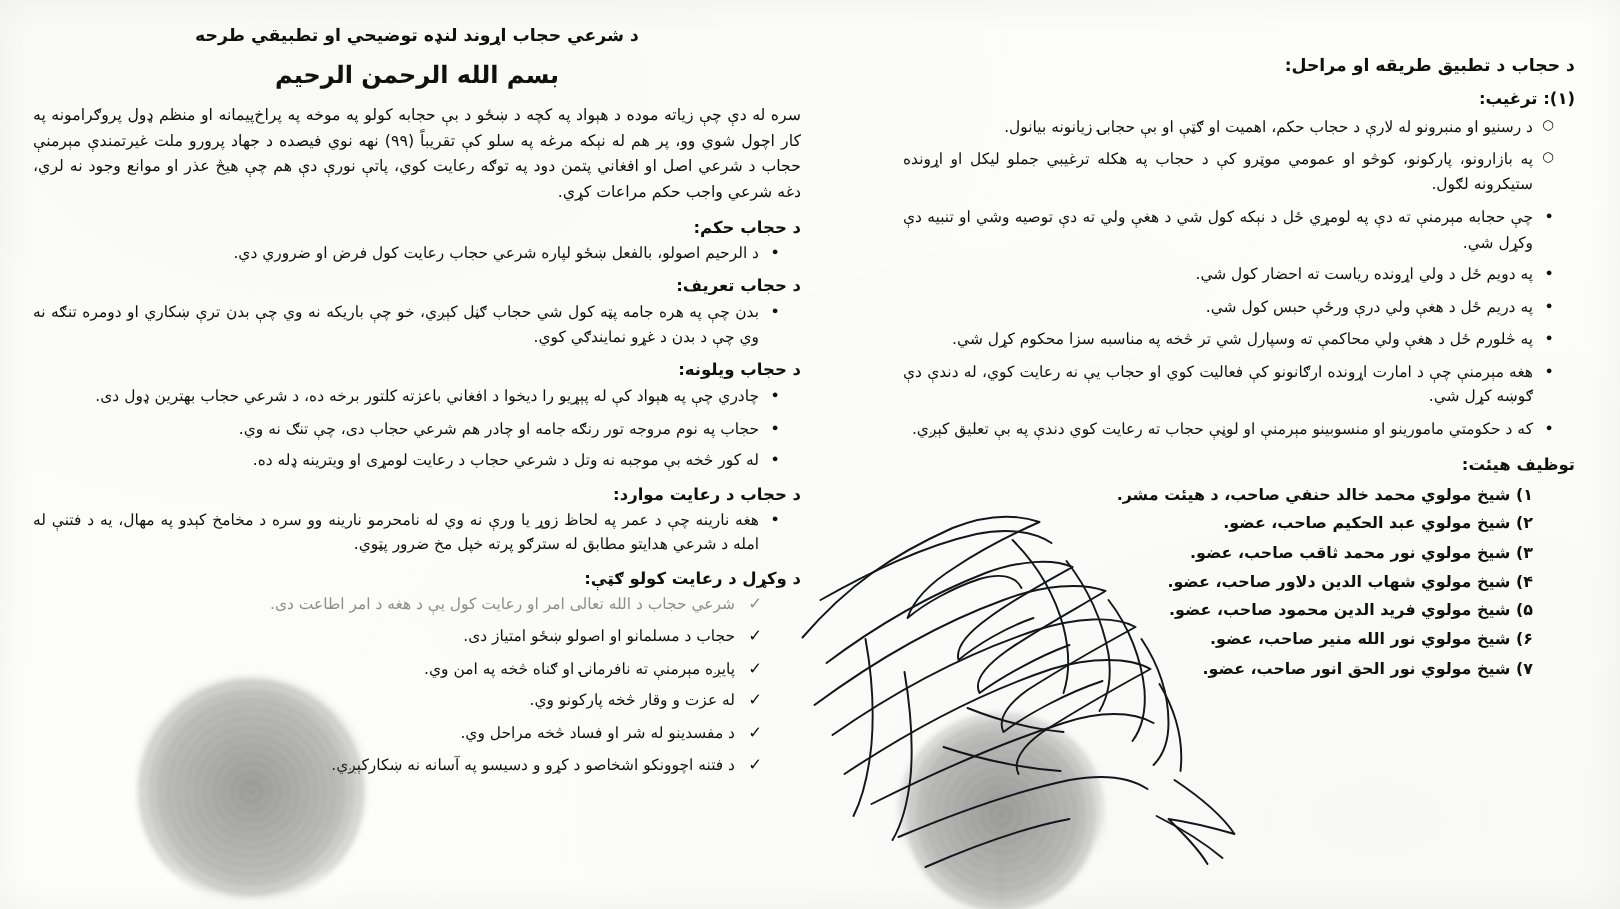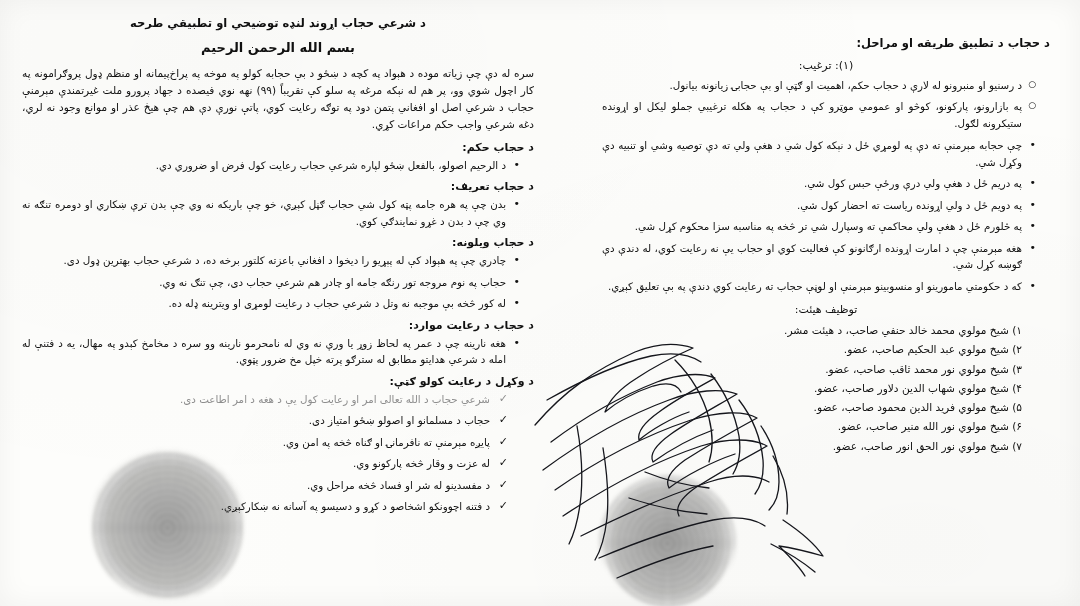--- a/index.html
+++ b/index.html
@@ -53,21 +53,21 @@
     box-sizing: border-box;
   }
   .doc-title {
     font-size: 11.5px;
     font-weight: bold;
     text-align: center;
     margin: 6px 0 10px 0;
     letter-spacing: 0.2px;
   }
   .basmala {
-    font-size: 13px;
+    font-size: 16px;
     font-weight: bold;
     text-align: center;
     margin: 4px 0 10px 0;
   }
   .para {
     font-size: 10.5px;
     line-height: 1.62;
     text-align: justify;
     text-align-last: right;
     margin: 0 0 8px 0;
@@ -78,23 +78,22 @@
     margin: 7px 0 3px 0;
     text-align: right;
   }
   .sect-heading {
     font-size: 11.5px;
     font-weight: bold;
     margin: 2px 0 7px 0;
   }
   .sub-heading {
     font-size: 11px;
-    font-weight: normal;
+    font-weight: bold;
     margin: 9px 0 5px 0;
-    text-align: center;
   }
   ul.list {
     list-style: none;
     margin: 0 0 6px 0;
     padding: 0 14px 0 0;
   }
   ul.list li {
     font-size: 10.3px;
     line-height: 1.6;
     margin: 0 0 5px 0;
@@ -122,20 +121,21 @@
   ul.checks li:before {
     content: "✓";
     font-size: 11px;
     font-weight: bold;
     top: -1px;
   }
   ol.numbered {
     list-style: none;
     margin: 4px 0 0 0;
     padding: 0 28px 0 0;
+    font-weight: bold;
   }
   ol.numbered li {
     font-size: 10.6px;
     line-height: 1.82;
     margin: 0;
     white-space: nowrap;
   }
   .ind2 { padding-right: 40px; }
   .faded {
     color: #8d8d8d;
@@ -224,22 +224,22 @@
     <div class="sect-heading">د حجاب د تطبيق طريقه او مراحل:</div>
 
     <div class="sub-heading">(۱): ترغيب:</div>
     <ul class="list circles">
       <li>د رسنيو او منبرونو له لارې د حجاب حکم، اهميت او ګټې او بې حجابۍ زيانونه بيانول.</li>
       <li>په بازارونو، پارکونو، کوڅو او عمومي موټرو کې د حجاب په هکله ترغيبي جملو ليکل او اړونده ستيکرونه لګول.</li>
     </ul>
 
     <ul class="list">
       <li>چې حجابه مېرمنې ته دې په لومړي ځل د نېکه کول شي د هغې ولي ته دې توصيه وشي او تنبيه دې وکړل شي.</li>
+      <li class="ind2">په دويم ځل د ولي اړونده رياست ته احضار کول شي.</li>
       <li class="ind2">په دريم ځل د هغې ولي درې ورځې حبس کول شي.</li>
-      <li class="ind2">په دويم ځل د ولي اړونده رياست ته احضار کول شي.</li>
       <li class="ind2">په څلورم ځل د هغې ولي محاکمې ته وسپارل شي تر څخه په مناسبه سزا محکوم کړل شي.</li>
       <li>هغه مېرمنې چې د امارت اړونده ارګانونو کې فعاليت کوي او حجاب يې نه رعايت کوي، له دندې دې ګوښه کړل شي.</li>
       <li>که د حکومتي مامورينو او منسوبينو مېرمنې او لوڼې حجاب ته رعايت کوي دندې په بې تعليق کېږي.</li>
     </ul>
 
     <div class="sub-heading">توظيف هيئت:</div>
     <ol class="numbered">
       <li>۱) شيخ مولوي محمد خالد حنفي صاحب، د هيئت مشر.</li>
       <li>۲) شيخ مولوي عبد الحکيم صاحب، عضو.</li>
       <li>۳) شيخ مولوي نور محمد ثاقب صاحب، عضو.</li>

